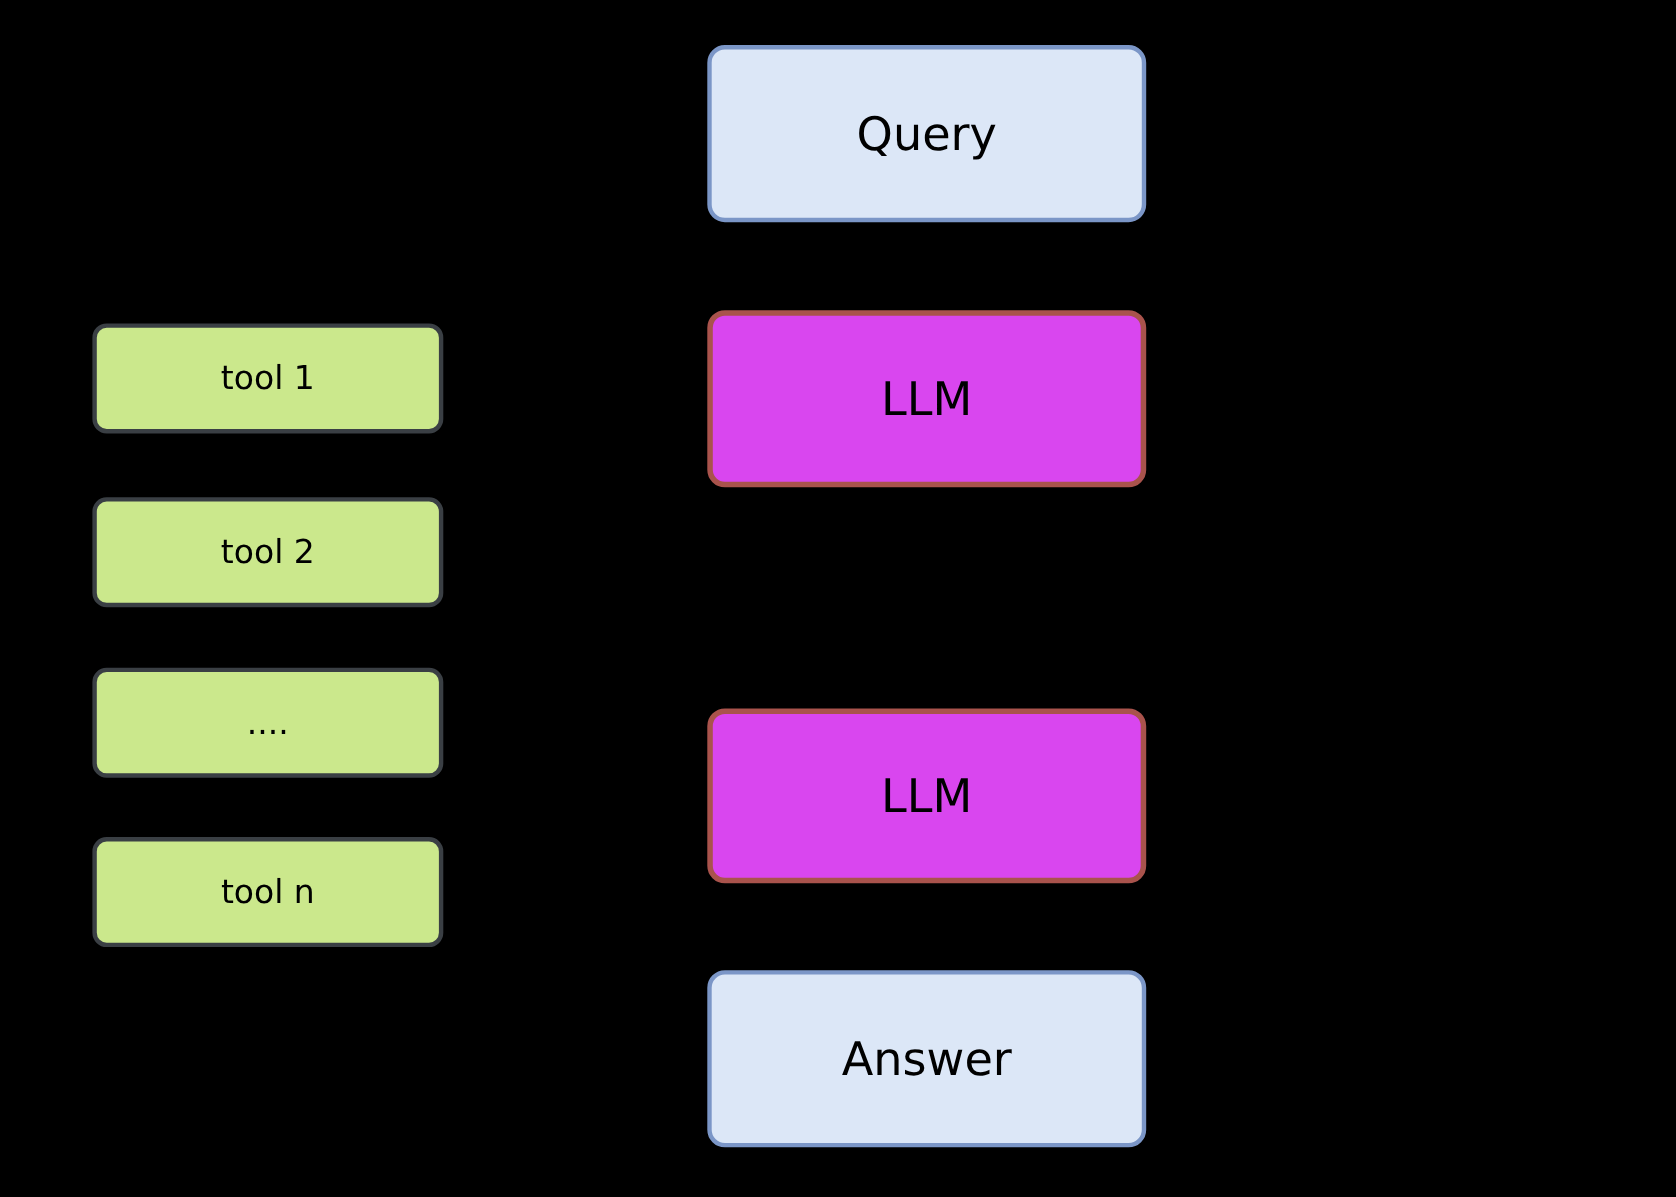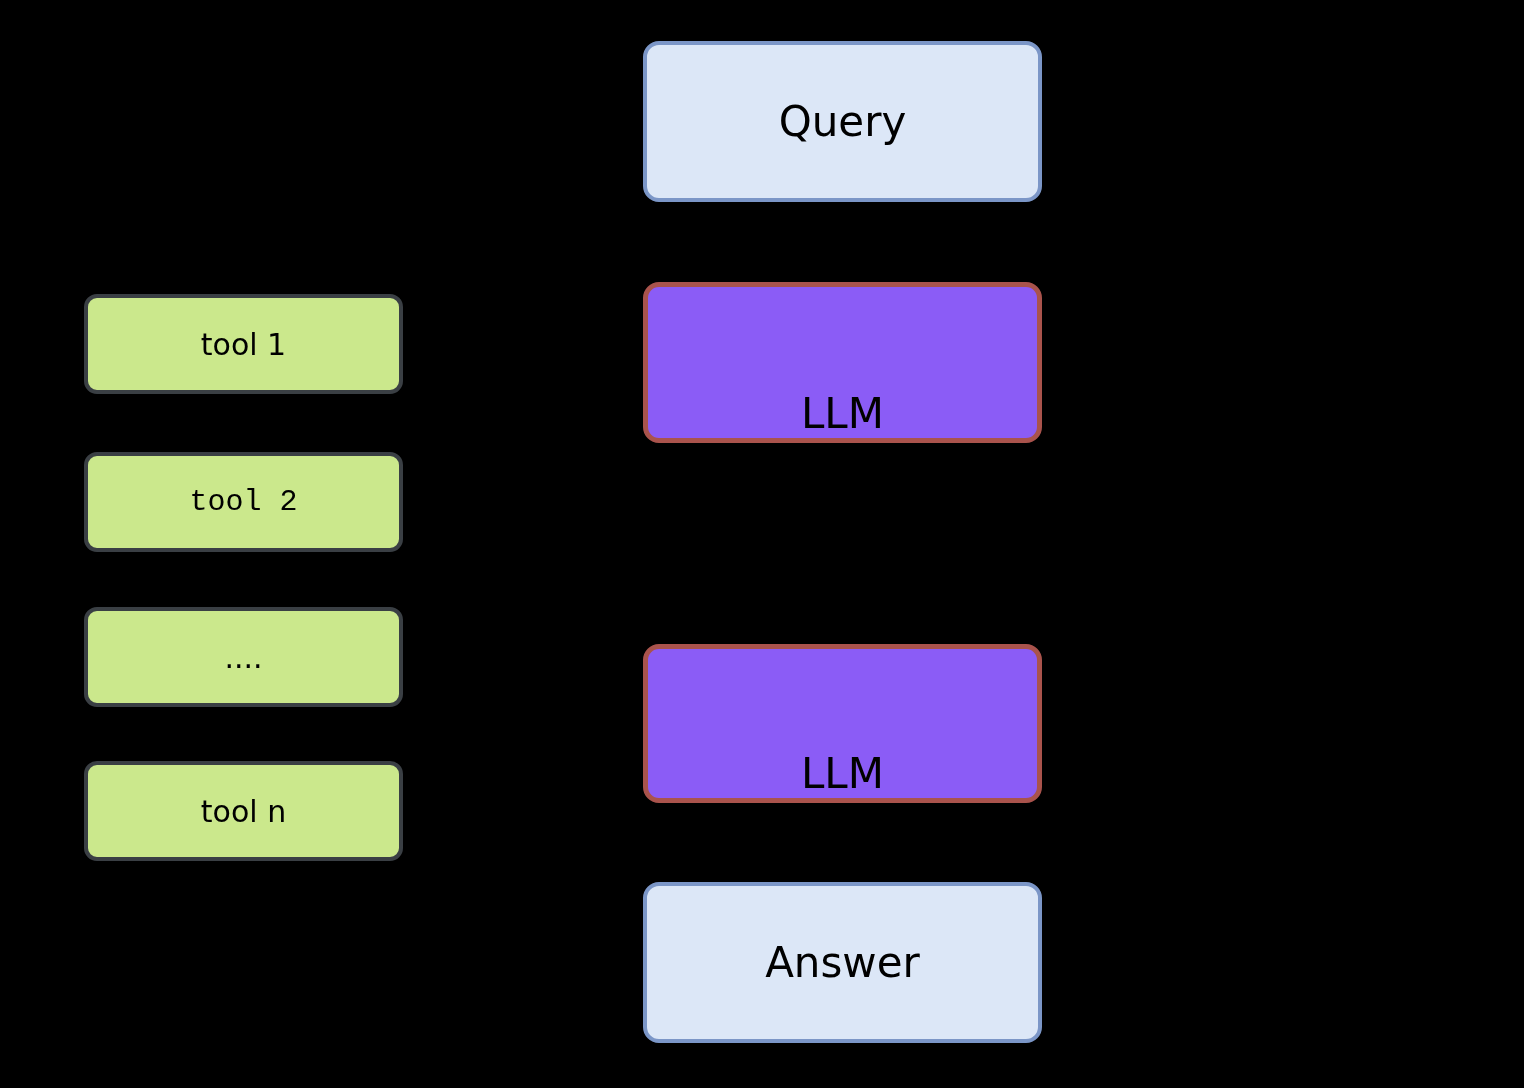--- a/index.html
+++ b/index.html
@@ -33,40 +33,39 @@
     height: 161px;
     border-radius: 16px;
     font-size: 42px;
     border-style: solid;
   }
   .io-node {
     background: #dce7f7;
     border: 4px solid #7b96c7;
   }
   .llm-node {
-    background: #8b5cf6;
+    background: #d946ef;
     border: 5px solid #a9534c;
-    align-items: flex-end;
   }
   .pos-query  { top: 41px;  }
   .pos-llm1   { top: 282px; }
   .pos-llm2   { top: 644px; height: 159px; }
   .pos-answer { top: 882px; justify-content: center; }
   
   .tool-node {
     left: 84px;
     width: 319px;
     height: 100px;
     border-radius: 13px;
     background: #cbe88c;
     border: 4px solid #3a3f44;
     font-size: 30px;
   }
   .pos-tool1 { top: 294px; }
-  .pos-tool2 { top: 452px; font-family: Liberation Mono, monospace; }
+  .pos-tool2 { top: 452px; }
   .pos-dots  { top: 607px; }
   .pos-tooln { top: 761px; }
 </style>
 </head>
 <body>
 
 <div class="canvas">
 
   <div class="node tool-node pos-tool1">
     <span class="label">tool 1</span>

